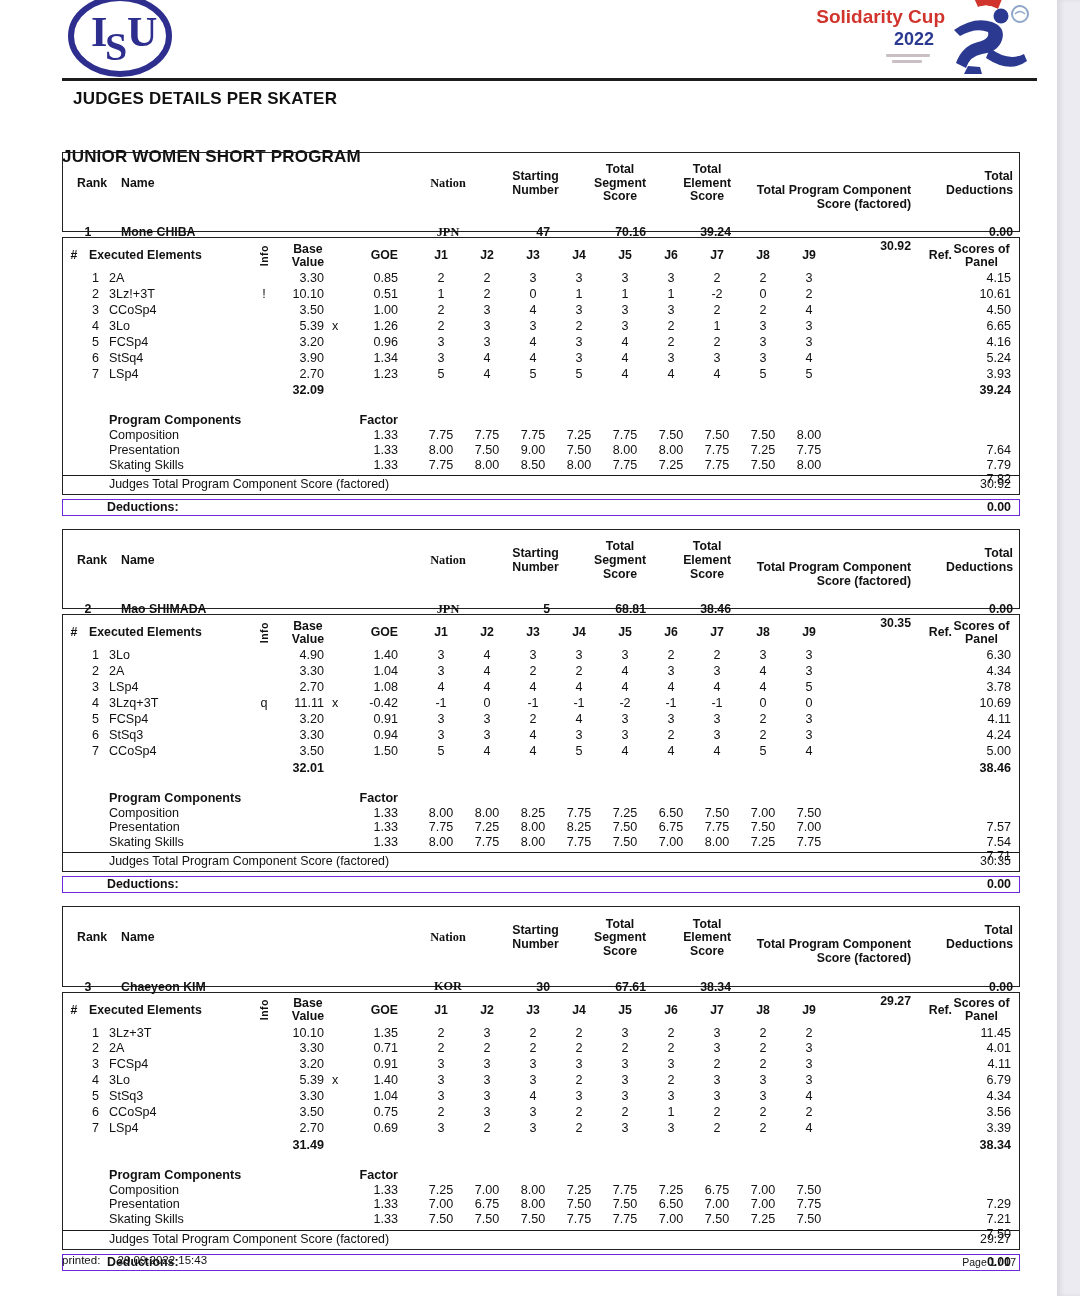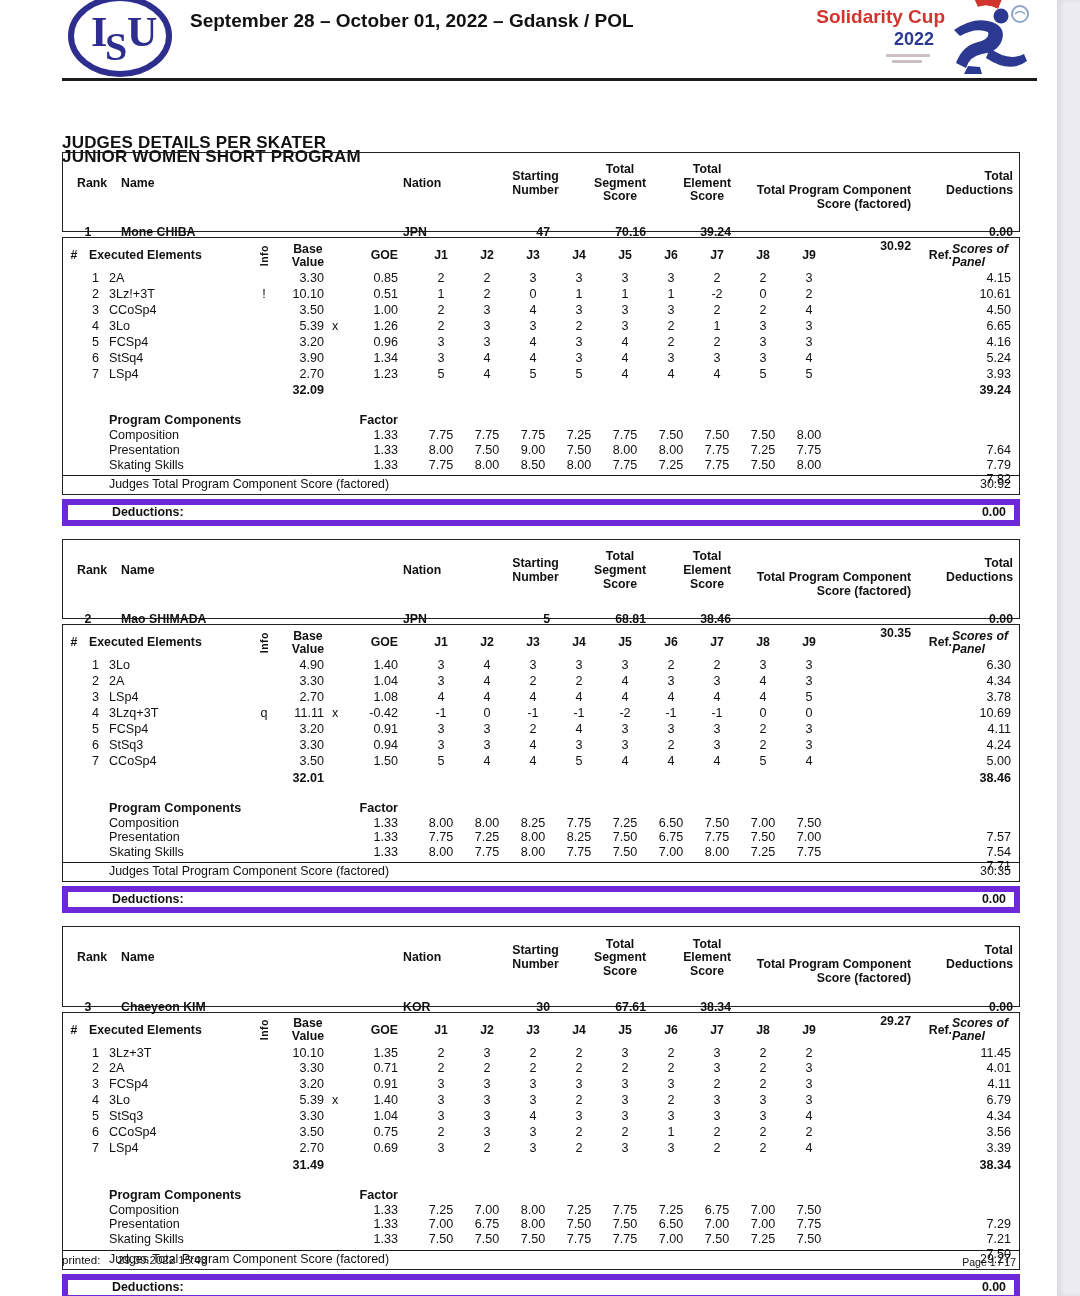--- a/index.html
+++ b/index.html
@@ -24,34 +24,34 @@
   .title-2{font-size:19px;font-weight:bold;margin-top:7px;white-space:nowrap;}
   .event-logo{position:absolute;right:-10px;top:-2px;width:210px;height:78px;}
   .sc-line1{position:absolute;right:85px;top:8px;font-size:19px;font-weight:bold;color:#D0342C;white-space:nowrap;}
   .sc-line2{position:absolute;right:96px;top:31px;font-size:18px;font-weight:bold;color:#2B3990;}
   .sc-bar{position:absolute;background:#c9bfc4;height:3px;border-radius:1px;}
   .sc-bar.b1{right:100px;top:56px;width:44px;}
   .sc-bar.b2{right:108px;top:62px;width:30px;}
   .sc-skater{position:absolute;right:0px;top:-2px;}
   .header-rule{position:absolute;left:0;top:78px;width:975px;height:3px;background:#1c1c1c;}
 
-  .h1{position:absolute;left:0;top:89px;font-size:17px;font-weight:bold;letter-spacing:.2px;margin-top:44px;}
+  .h1{position:absolute;left:11px;top:89px;font-size:17px;font-weight:bold;letter-spacing:.2px;}
   .h2{position:absolute;left:0;top:120px;font-size:17px;font-weight:bold;letter-spacing:.2px;margin-top:27px;}
 
   .blocks{position:absolute;left:0;top:152px;width:958px;}
 
   
   .summary-table{border:1.5px solid #222;margin-bottom:5px;font-weight:bold;font-size:12.3px;}
   .sum-row{display:grid;grid-template-columns:50px 290px 90px 85px 68px 85px 180px 110px;}
   .sum-head{min-height:46px;align-items:center;padding-top:3px;line-height:13.6px;}
   .sum-data{height:19px;align-items:center;padding-bottom:1px;}
   .pre{white-space:pre-line;}
   .c-rank{padding-left:14px;}
   .c-name{padding-left:8px;}
-  .c-nation{text-align:left;}
+  .c-nation{text-align:center;font-family:Liberation Serif, serif;}
   .c-start{text-align:center;}
   .c-right{text-align:right;}
   .c-right .hdr-block{display:inline-block;text-align:center;}
   .c-pcs{text-align:right;margin-top:28px;}
   .c-ded{text-align:right;padding-right:8px;}
   .d-rank{text-align:center;}
   .d-start{text-align:right;padding-right:28px;}
 
   
   .elements-table{border:1.5px solid #222;margin-bottom:4px;font-size:12.6px;padding-bottom:2px;}
@@ -60,42 +60,42 @@
            min-height:31px;align-items:center;font-weight:bold;font-size:12.3px;line-height:13px;padding-top:2px;}
   .eh-num{text-align:center;}
   .eh-name{padding-left:4px;}
   .eh-info{display:flex;align-items:center;justify-content:center;}
   .eh-info span{writing-mode:vertical-rl;transform:rotate(180deg);font-size:10.5px;letter-spacing:.5px;}
   .eh-bv{text-align:right;}
   .eh-bv .hdr-block{display:inline-block;text-align:center;}
   .eh-goe{text-align:right;}
   .eh-j{text-align:center;}
   .eh-ref{text-align:right;}
-  .eh-panel{text-align:left;padding-right:8px;font-style:italic;}
+  .eh-panel{text-align:center;padding-right:8px;}
 
   .el-row{height:15.9px;line-height:15.9px;}
   .c-num{text-align:right;}
   .c-elname{padding-left:10px;}
   .c-info{text-align:center;}
   .c-bv{text-align:right;}
   .c-x{padding-left:8px;}
   .c-goe{text-align:right;}
   .c-j{text-align:center;}
   .c-panel{grid-column:17/19;text-align:right;padding-right:8px;}
   .totals-row{height:17px;line-height:17px;font-weight:bold;}
 
   .comp-spacer{height:13px;}
   .comp-title{height:16px;line-height:16px;font-weight:bold;font-size:12.6px;}
   .c-complabel{grid-column:2/6;padding-left:10px;}
   .comp-row{height:14.6px;line-height:14.6px;}
   .jt-row{margin-top:3px;border-top:1.5px solid #1a1a1a;padding-top:1px;height:15px;line-height:14px;font-weight:normal;font-size:12.4px;}
   .c-jtlabel{grid-column:1/17;padding-left:46px;}
 
   
-  .deductions-box{border:6px solid #6d28d9;height:15px;line-height:14px;display:flex;
+  .deductions-box{border:1px solid #6d28d9;height:15px;line-height:14px;display:flex;
                   justify-content:space-between;font-weight:bold;font-size:12.4px;
                   padding:0 8px 0 44px;margin-bottom:13px;}
 
   
   .footer{position:absolute;left:0;top:1254px;width:958px;font-size:11.5px;}
   .printed{position:absolute;left:0;top:0;}
   .printed .lbl{display:inline-block;}
   .printed .val{display:inline-block;margin-left:14px;}
   .page-num{position:absolute;right:4px;top:2px;font-size:10.5px;}
 </style>
@@ -109,21 +109,20 @@
   <div class="doc-header">
     <div class="isu-logo">
       <svg width="112" height="84" viewBox="0 0 112 84">
         <ellipse cx="56" cy="40" rx="49" ry="38" fill="none" stroke="#2E2E8F" stroke-width="6"></ellipse>
         <text x="27" y="50" font-family="Liberation Serif, serif" font-weight="bold" font-size="42" fill="#2E2E8F">I</text>
         <text x="41" y="64" font-family="Liberation Serif, serif" font-weight="bold" font-size="40" fill="#2E2E8F">S</text>
         <text x="63" y="50" font-family="Liberation Serif, serif" font-weight="bold" font-size="42" fill="#2E2E8F">U</text>
       </svg>
     </div>
     <div class="titles">
-      <div class="title-2">September 28 – October 01, 2022 – Gdansk / POL</div>
     </div>
     <div class="event-logo">
       <div class="sc-line1">Solidarity Cup</div>
       <div class="sc-line2">2022</div>
       <div class="sc-bar b1"></div>
       <div class="sc-bar b2"></div>
       <div class="sc-skater">
         <svg width="86" height="82" viewBox="0 0 86 82">
           <path d="M30,2 Q44,-4 58,3 L54,13 Q44,7 34,11 Z" fill="#D0342C"></path>
           <path d="M34,11 Q44,7 54,13 L52,17 Q44,12 36,15 Z" fill="#ffffff"></path>

